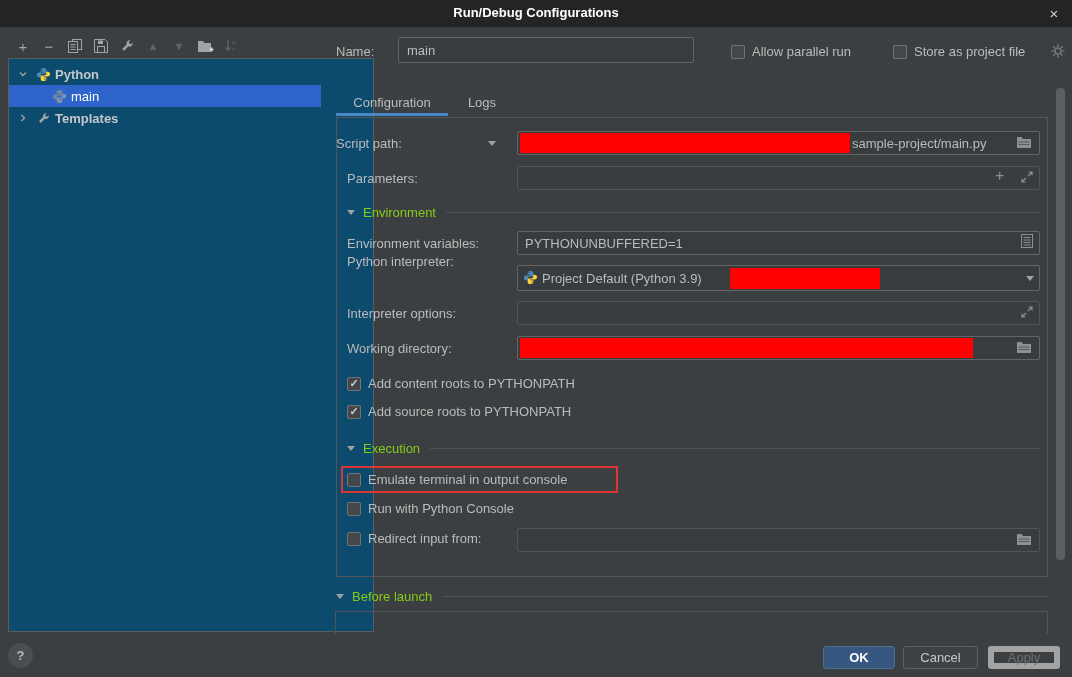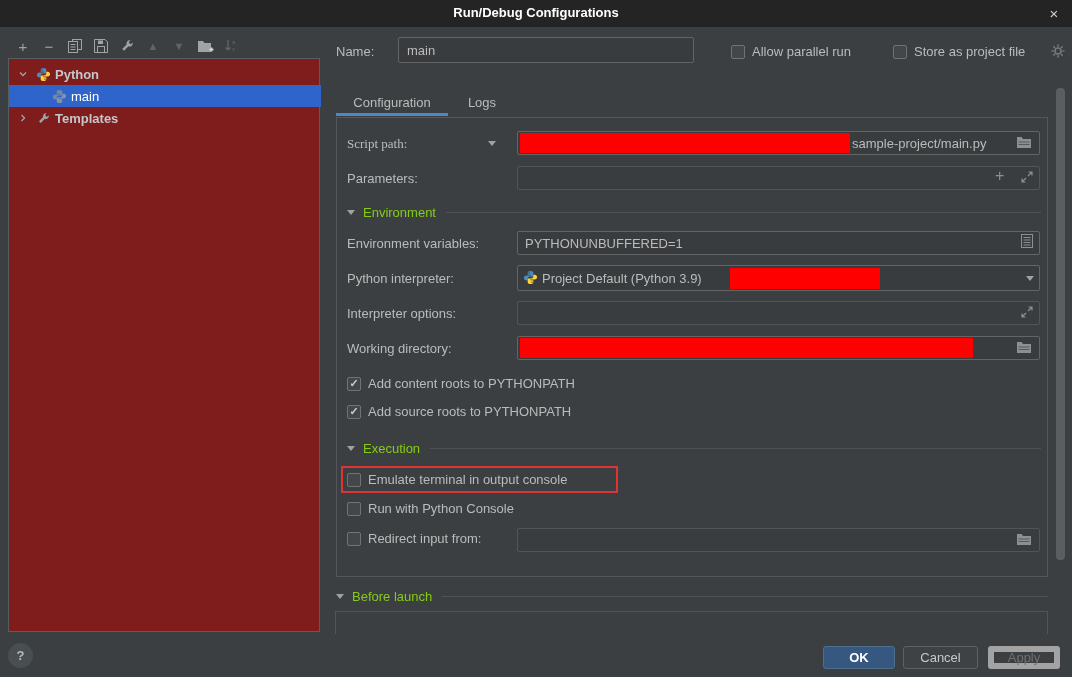--- a/index.html
+++ b/index.html
@@ -13,21 +13,21 @@
   
   .titlebar { position:absolute; left:0; top:0; width:1072px; height:27px; background:#242424; }
   .titlebar .title { position:absolute; left:0; top:5px; width:100%; text-align:center; color:#ffffff; font-weight:bold; }
   .close-btn { position:absolute; right:8px; top:4px; width:20px; height:20px; text-align:center; line-height:19px; color:#d0d0d0; font-size:15px; cursor:pointer; }
   
   .toolbar { position:absolute; left:10px; top:34px; height:24px; display:flex; align-items:center; }
   .tb { width:26px; height:22px; display:flex; align-items:center; justify-content:center; color:#a0a4a7; font-size:15px; }
   .tb.disabled { color:#5f6467; }
   .tb svg { display:block; }
   
-  .tree-panel { position:absolute; left:8px; top:58px; width:312px; height:574px; border:1px solid #5a5d5f; background:#7f1d1d; }
+  .tree-panel { position:absolute; left:8px; top:58px; width:366px; height:574px; border:1px solid #5a5d5f; background:#0c4a6e; }
   .tree-row { position:absolute; left:0; width:312px; height:22px; display:flex; align-items:center; cursor:pointer; }
   .tree-row.selected { background:#2f65ca; color:#ffffff; }
   .tree-row .chev { width:12px; height:12px; margin-left:8px; display:flex; align-items:center; justify-content:center; }
   .tree-row .ticon { width:16px; height:16px; margin-left:6px; display:flex; align-items:center; justify-content:center; }
   .tree-label { margin-left:4px; font-weight:bold; color:#c3c7ca; }
   .tree-row.selected .tree-label { color:#ffffff; font-weight:normal; }
   
   .lbl { position:absolute; color:#bbbbbb; white-space:nowrap; }
   .name-input { position:absolute; left:398px; top:37px; width:296px; height:26px; background:#393c3e; border:1px solid #646464; border-radius:2px; color:#bbbbbb; padding:0 8px; font-family:"Liberation Sans",sans-serif; font-size:13px; outline:none; }
   
@@ -176,21 +176,21 @@
         <circle cx="7" cy="7" r="3" fill="none" stroke="#75797c" stroke-width="1.6"></circle>
       </svg>
   </div>
 
   <div class="tab" style="left:336px; width:112px;">Configuration</div>
   <div class="tab" style="left:452px; width:60px;">Logs</div>
   <div class="tab-underline"></div>
 
   <div class="content-panel"></div>
 
-  <div class="lbl" style="left:347px; top:136px;font-family:Liberation Serif, serif;">Script path:</div>
+  <div class="lbl" style="left:336px; top:136px;">Script path:</div>
   <span class="combo-arrow" style="left:488px; top:141px;"></span>
   <div class="field" style="left:517px; top:131px; width:523px;"></div>
   <div class="redact" style="left:520px; top:133px; width:330px; height:20px;"></div>
   <div class="ftext" style="left:852px; top:136px;">sample-project/main.py</div>
   <div class="ficon" style="left:1016px; top:135px;">
     <svg width="16" height="14" viewBox="0 0 16 14">
         <path d="M1 2h4.6l1.4 2H15v9H1z" fill="#8c9093"></path>
         <path d="M2.5 7h11M2.5 9.5h11" stroke="#565b5e"></path>
       </svg>
   </div>
@@ -213,21 +213,21 @@
   <div class="lbl" style="left:347px; top:236px;">Environment variables:</div>
   <div class="field" style="left:517px; top:231px; width:523px;"></div>
   <div class="ftext" style="left:525px; top:236px;">PYTHONUNBUFFERED=1</div>
   <div class="ficon" style="left:1021px; top:234px;">
     <svg width="12" height="14" viewBox="0 0 12 14">
         <rect x="0.5" y="0.5" width="11" height="13" fill="none" stroke="#8c9093"></rect>
         <path d="M2.5 3.5h7M2.5 6h7M2.5 8.5h7M2.5 11h7" stroke="#8c9093"></path>
       </svg>
   </div>
 
-  <div class="lbl" style="left:347px; top:271px;text-align:right;">Python interpreter:</div>
+  <div class="lbl" style="left:347px; top:254px;text-align:right;">Python interpreter:</div>
   <div class="field" style="left:517px; top:265px; width:523px; height:26px;"></div>
   <div style="position:absolute; left:523px; top:270px;">
     <svg width="15" height="15" viewBox="0 0 16 16">
         <path fill="#4b8bbe" d="M8 1C6 1 5 1.8 5 3v2h3.2v.9H3.5C2 5.9 1 7 1 8.5S2 11 3.5 11H5V9.4C5 7.9 6.1 7 7.6 7H11V3c0-1.2-1-2-3-2zM6.4 2.3a.75.75 0 1 1 0 1.5.75.75 0 0 1 0-1.5z"></path>
         <path fill="#ffd43b" d="M8 15c2 0 3-.8 3-2v-2H7.8v-.9h4.7c1.5 0 2.5-1.1 2.5-2.6S14 5 12.5 5H11v1.6C11 8.1 9.9 9 8.4 9H5v4c0 1.2 1 2 3 2zm1.6-1.3a.75.75 0 1 1 0-1.5.75.75 0 0 1 0 1.5z"></path>
       </svg>
   </div>
   <div class="ftext" style="left:542px; top:271px;">Project Default (Python 3.9)</div>
   <div class="redact" style="left:730px; top:268px; width:150px; height:21px;"></div>
   <span class="combo-arrow" style="left:1026px; top:276px;"></span>

